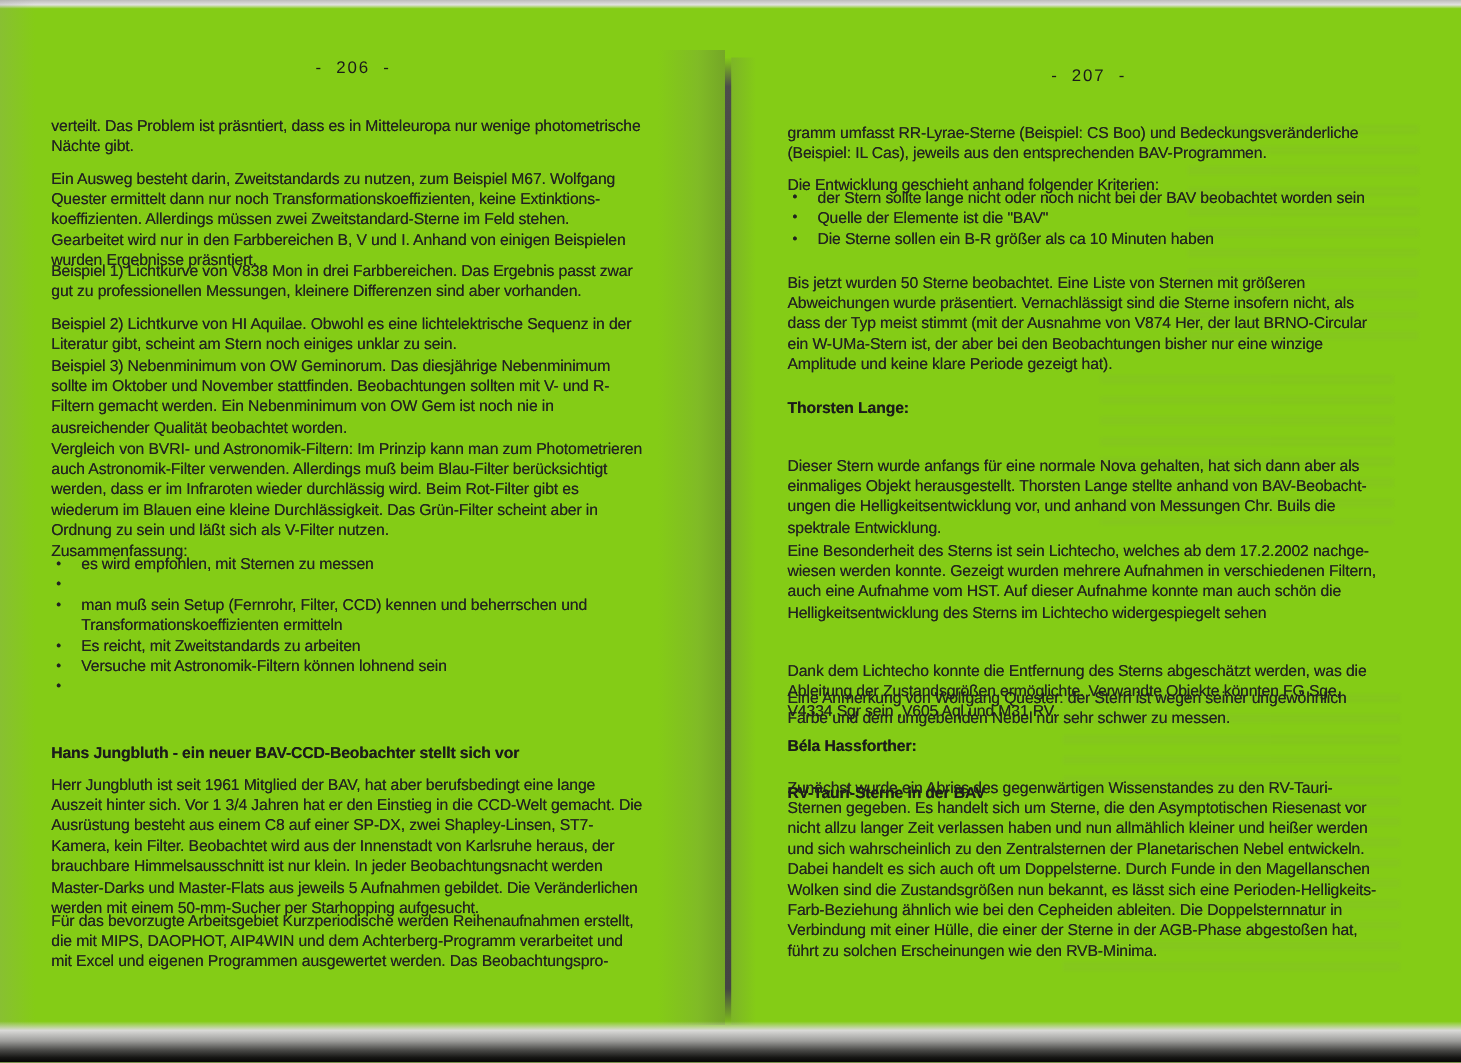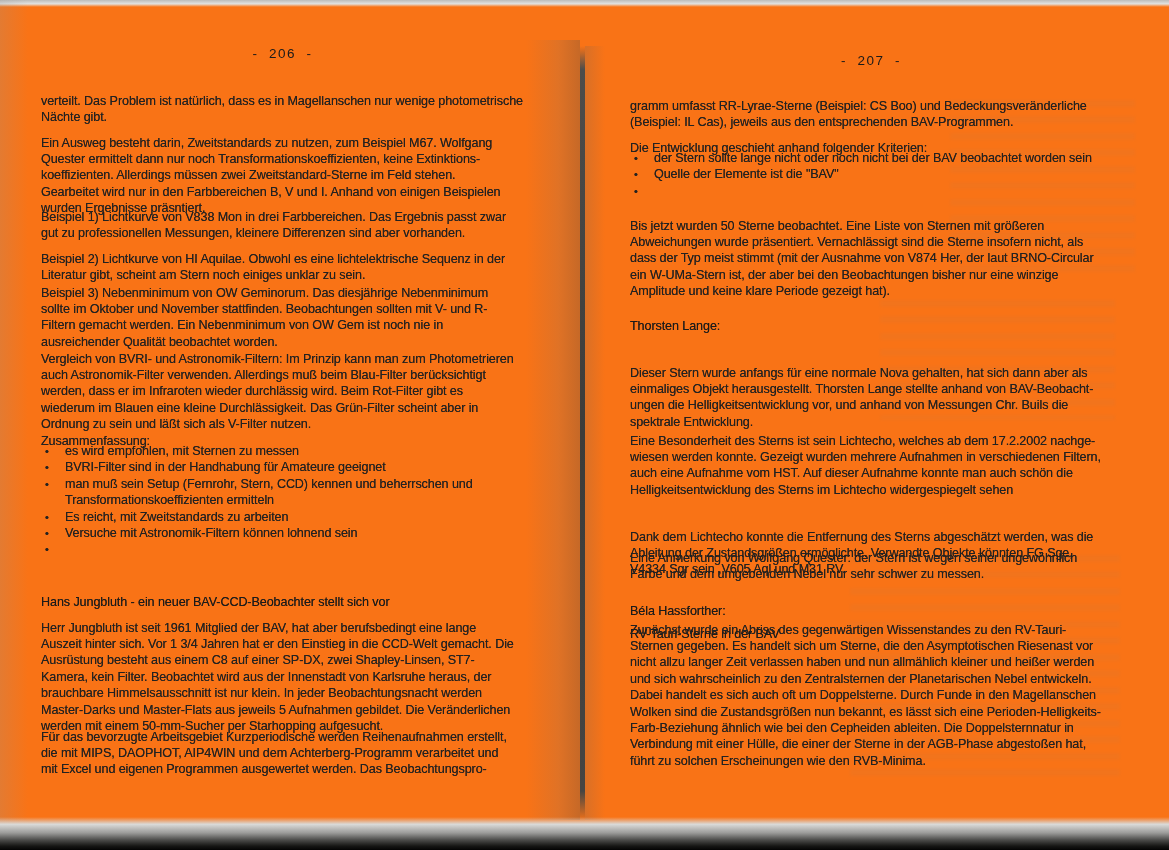--- a/index.html
+++ b/index.html
@@ -1,19 +1,19 @@
 <!DOCTYPE html>
 <html><head>
 <meta charset="utf-8">
 <style>
   html,body{margin:0;padding:0;background:#888;}
   .scan{
     position:relative;
     width:1169px;height:850px;
-    background:#f97316;
+    background:#84cc16;
     overflow:hidden;
     font-family:"Liberation Sans",sans-serif;
     color:#1f1f1f;
   }
   
   .edge-top{position:absolute;left:0;top:0;width:100%;height:7px;z-index:5;
     background:linear-gradient(180deg,#bcbcba 0%,#e2e2e0 55%,rgba(250,250,248,0) 100%);}
   .edge-left{position:absolute;left:0;top:0;width:28px;height:100%;z-index:5;
     background:linear-gradient(90deg,rgba(150,150,148,0.22),rgba(150,150,148,0) 100%);}
   .edge-bottom{position:absolute;left:0;bottom:0;width:100%;height:33px;z-index:6;
@@ -29,41 +29,41 @@
   
   .page{position:absolute;top:0;height:100%;z-index:2;}
   .page-left{left:41px;width:483px;}
   .page-right{left:630px;width:482px;}
   .pagenum{position:absolute;width:100%;text-align:center;
     font-size:13.5px;letter-spacing:1.5px;white-space:pre;color:#1a1a1a;}
   .para,.heading{position:absolute;left:0;width:100%;
     font-size:12.6px;line-height:16.4px;letter-spacing:-0.1px;
     white-space:pre;color:#222;
     text-shadow:0 0 0.3px rgba(25,25,25,0.75);}
-  .heading{font-weight:400;color:#1b1b1b;}
+  .heading{font-weight:700;color:#1b1b1b;}
   .bullets{position:absolute;left:0;width:100%;}
   .bullet-row{display:flex;align-items:flex-start;
     font-size:12.6px;line-height:16.4px;letter-spacing:-0.1px;color:#222;
     text-shadow:0 0 0.3px rgba(25,25,25,0.75);}
   .dot{width:24px;flex:0 0 24px;padding-left:4px;box-sizing:border-box;font-size:11px;line-height:16.4px;}
   .btext{white-space:pre;}
 </style>
 </head>
 <body>
 
 <div class="scan">
 
   <div class="bleed" style="left:950px;top:100px;width:185px;height:180px;"></div>
   <div class="bleed" style="left:880px;top:300px;width:235px;height:120px;"></div>
   <div class="bleed" style="left:850px;top:555px;width:270px;height:230px;"></div>
 
   <div class="page page-left">
     <div class="pagenum" style="top:46px">-  206  -</div>
 
-    <p class="para" style="top:80px">verteilt. Das Problem ist natürlich, dass es in Magellanschen nur wenige photometrische
+    <p class="para" style="top:80px">verteilt. Das Problem ist präsntiert, dass es in Mitteleuropa nur wenige photometrische
 Nächte gibt.</p>
     <p class="para" style="top:122px">Ein Ausweg besteht darin, Zweitstandards zu nutzen, zum Beispiel M67. Wolfgang
 Quester ermittelt dann nur noch Transformationskoeffizienten, keine Extinktions-
 koeffizienten. Allerdings müssen zwei Zweitstandard-Sterne im Feld stehen.
 Gearbeitet wird nur in den Farbbereichen B, V und I. Anhand von einigen Beispielen
 wurden Ergebnisse präsntiert.</p>
     <p class="para" style="top:196px">Beispiel 1) Lichtkurve von V838 Mon in drei Farbbereichen. Das Ergebnis passt zwar
 gut zu professionellen Messungen, kleinere Differenzen sind aber vorhanden.</p>
     <p class="para" style="top:238px">Beispiel 2) Lichtkurve von HI Aquilae. Obwohl es eine lichtelektrische Sequenz in der
 Literatur gibt, scheint am Stern noch einiges unklar zu sein.</p>
@@ -78,25 +78,24 @@
 wiederum im Blauen eine kleine Durchlässigkeit. Das Grün-Filter scheint aber in
 Ordnung zu sein und läßt sich als V-Filter nutzen.</p>
 
     <div class="bullets" style="top:443px">
       <div class="bullet-row">
         <span class="dot">•</span>
         <span class="btext">es wird empfohlen, mit Sternen zu messen</span>
       </div>
       <div class="bullet-row">
         <span class="dot">•</span>
-        <span class="btext">BVRI-Filter sind in der Handhabung für Amateure geeignet</span>
       </div>
       <div class="bullet-row">
         <span class="dot">•</span>
-        <span class="btext">man muß sein Setup (Fernrohr, Stern, CCD) kennen und beherrschen und
+        <span class="btext">man muß sein Setup (Fernrohr, Filter, CCD) kennen und beherrschen und
 Transformationskoeffizienten ermitteln</span>
       </div>
       <div class="bullet-row">
         <span class="dot">•</span>
         <span class="btext">Es reicht, mit Zweitstandards zu arbeiten</span>
       </div>
       <div class="bullet-row">
         <span class="dot">•</span>
         <span class="btext">Versuche mit Astronomik-Filtern können lohnend sein</span>
       </div>
@@ -129,20 +128,21 @@
       <div class="bullet-row">
         <span class="dot">•</span>
         <span class="btext">der Stern sollte lange nicht oder noch nicht bei der BAV beobachtet worden sein</span>
       </div>
       <div class="bullet-row">
         <span class="dot">•</span>
         <span class="btext">Quelle der Elemente ist die "BAV"</span>
       </div>
       <div class="bullet-row">
         <span class="dot">•</span>
+        <span class="btext">Die Sterne sollen ein B-R größer als ca 10 Minuten haben</span>
       </div>
     </div>
 
     <p class="para" style="top:205px">Bis jetzt wurden 50 Sterne beobachtet. Eine Liste von Sternen mit größeren
 Abweichungen wurde präsentiert. Vernachlässigt sind die Sterne insofern nicht, als
 dass der Typ meist stimmt (mit der Ausnahme von V874 Her, der laut BRNO-Circular
 ein W-UMa-Stern ist, der aber bei den Beobachtungen bisher nur eine winzige
 Amplitude und keine klare Periode gezeigt hat).</p>
 
     <h3 class="heading" style="top:305px">Thorsten Lange:</h3>
@@ -154,21 +154,21 @@
     <p class="para" style="top:420px">Eine Besonderheit des Sterns ist sein Lichtecho, welches ab dem 17.2.2002 nachge-
 wiesen werden konnte. Gezeigt wurden mehrere Aufnahmen in verschiedenen Filtern,
 auch eine Aufnahme vom HST. Auf dieser Aufnahme konnte man auch schön die
 Helligkeitsentwicklung des Sterns im Lichtecho widergespiegelt sehen</p>
     <p class="para" style="top:516px">Dank dem Lichtecho konnte die Entfernung des Sterns abgeschätzt werden, was die
 Ableitung der Zustandsgrößen ermöglichte. Verwandte Objekte könnten FG Sge,
 V4334 Sgr sein ,V605 Aql und M31 RV.</p>
     <p class="para" style="top:537px">Eine Anmerkung von Wolfgang Quester: der Stern ist wegen seiner ungewöhnlich
 Farbe und dem umgebenden Nebel nur sehr schwer zu messen.</p>
 
-    <h3 class="heading" style="top:590px">Béla Hassforther:</h3>
+    <h3 class="heading" style="top:576px">Béla Hassforther:</h3>
     <h3 class="heading" style="top:613px">RV-Tauri-Sterne in der BAV</h3>
 
     <p class="para" style="top:609px">Zunächst wurde ein Abriss des gegenwärtigen Wissenstandes zu den RV-Tauri-
 Sternen gegeben. Es handelt sich um Sterne, die den Asymptotischen Riesenast vor
 nicht allzu langer Zeit verlassen haben und nun allmählich kleiner und heißer werden
 und sich wahrscheinlich zu den Zentralsternen der Planetarischen Nebel entwickeln.
 Dabei handelt es sich auch oft um Doppelsterne. Durch Funde in den Magellanschen
 Wolken sind die Zustandsgrößen nun bekannt, es lässt sich eine Perioden-Helligkeits-
 Farb-Beziehung ähnlich wie bei den Cepheiden ableiten. Die Doppelsternnatur in
 Verbindung mit einer Hülle, die einer der Sterne in der AGB-Phase abgestoßen hat,

